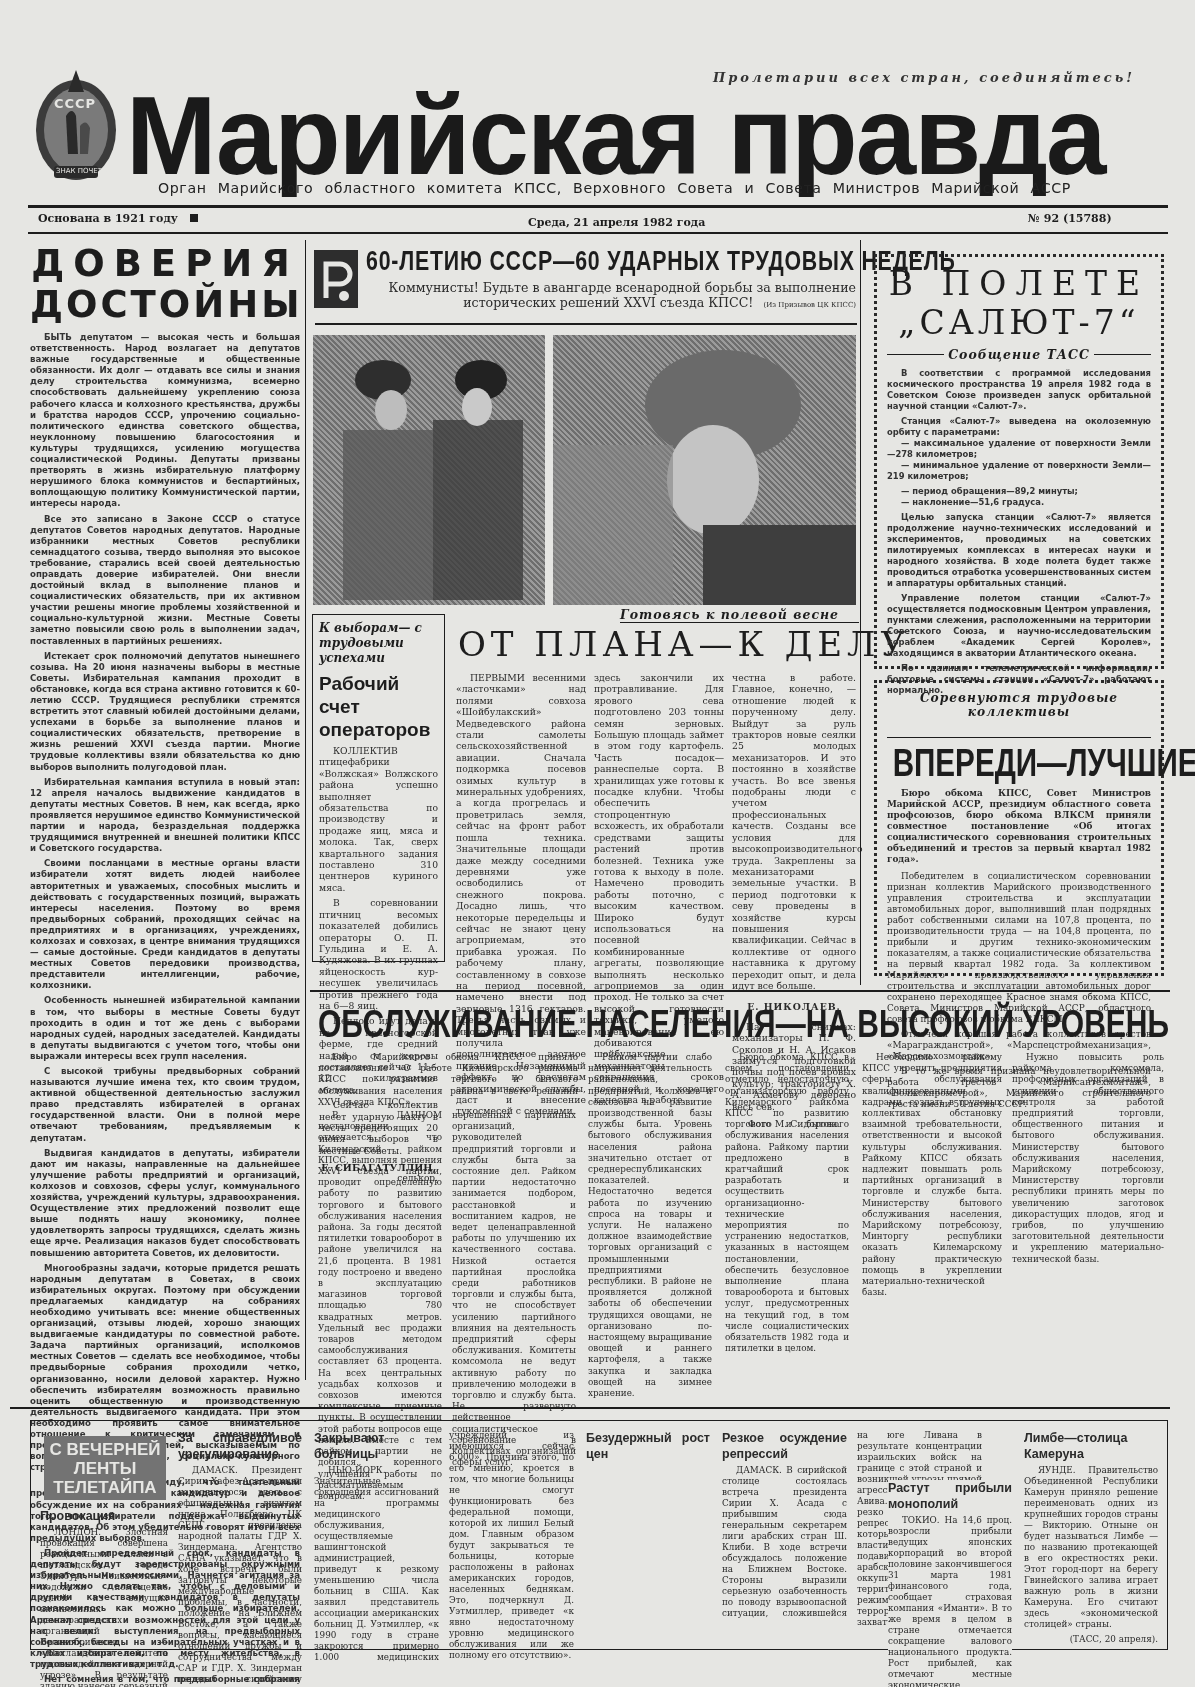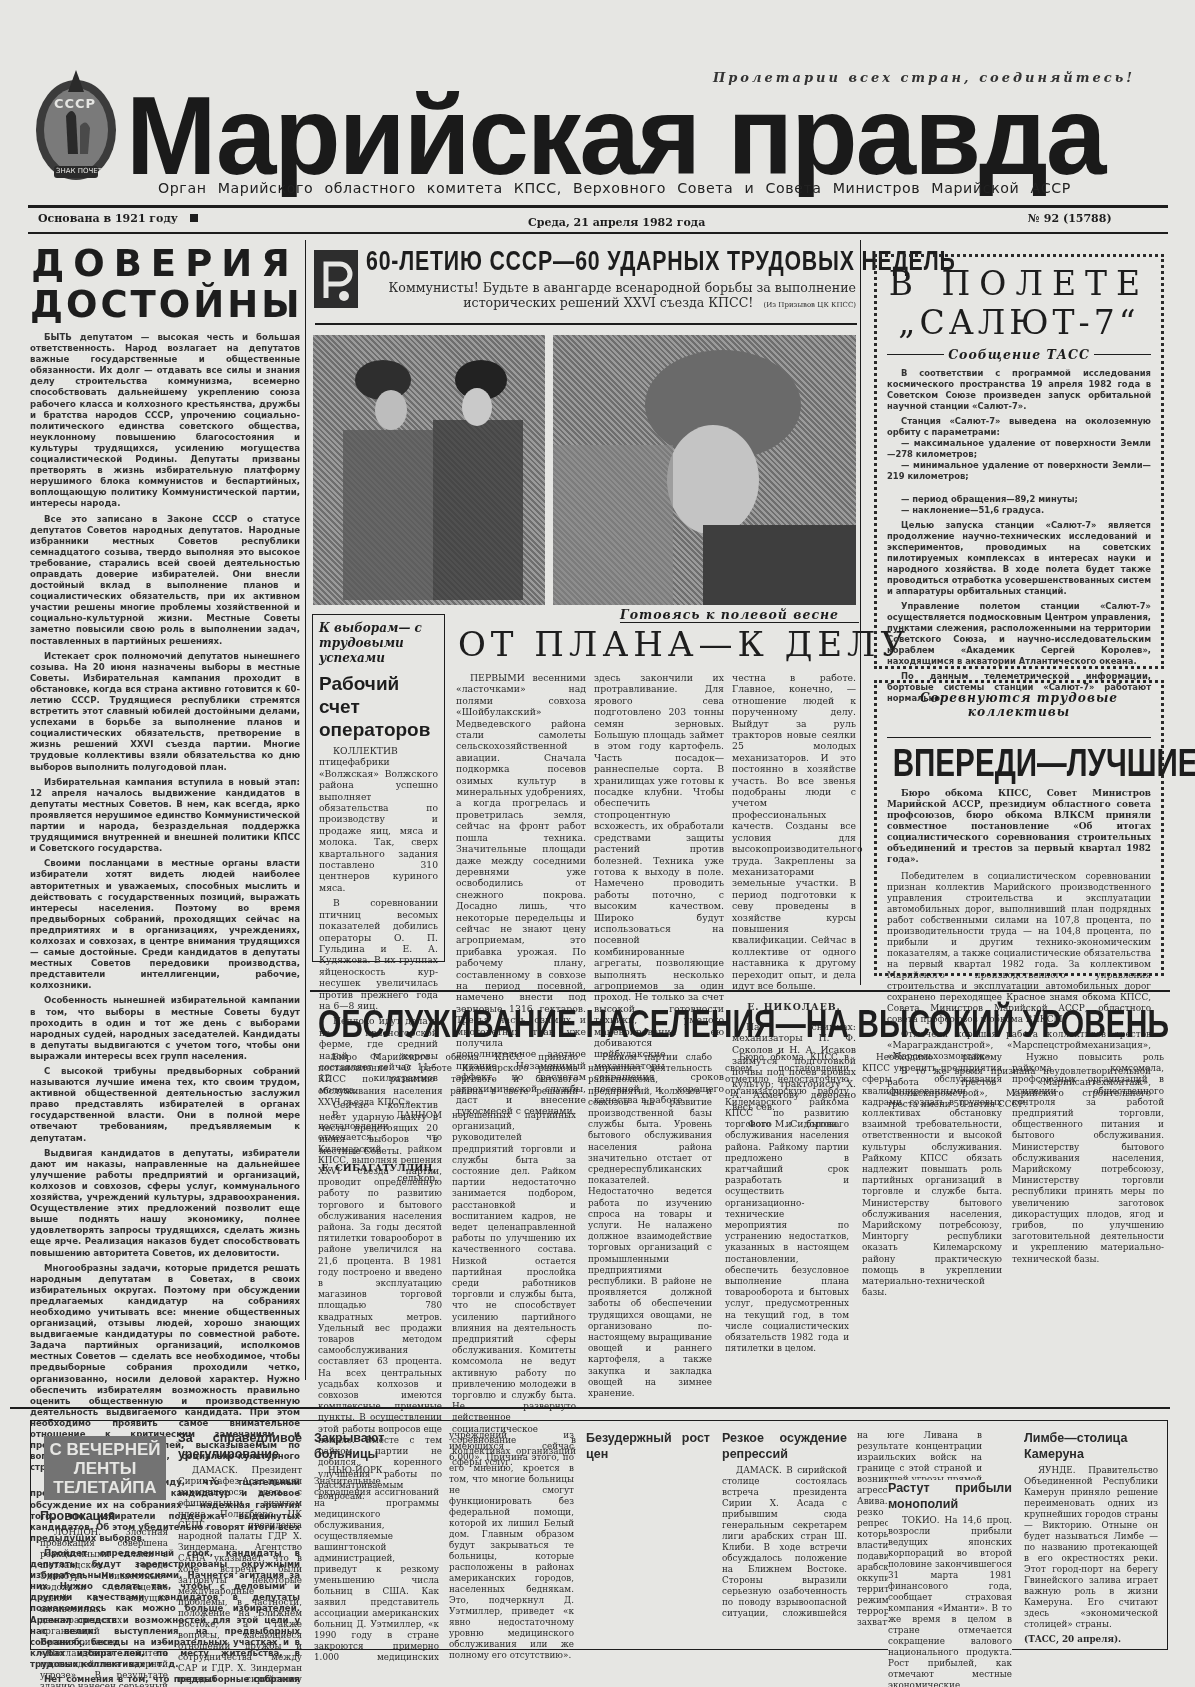--- a/index.html
+++ b/index.html
@@ -137,21 +137,21 @@
   <div style="font-size:33px;letter-spacing:4px;text-align:center;line-height:40px;">„САЛЮТ-7“</div>
   <div style="display:flex;align-items:center;margin:4px 0 6px;">
     <span style="flex:1;height:1px;background:#1d1d1d;"></span>
     <span style="font-style:italic;font-weight:bold;font-size:12.5px;padding:0 4px;letter-spacing:1px;">Сообщение ТАСС</span>
     <span style="flex:1;height:1px;background:#1d1d1d;"></span>
   </div>
   <div class="txt sans" style="font-size:8.4px;line-height:11px;font-weight:bold;color:#333;">
     <p class="para">В соответствии с программой исследования космического пространства 19 апреля 1982 года в Советском Союзе произведен запуск орбитальной научной станции «Салют-7».</p>
     <p class="para" style="margin-bottom:0">Станция «Салют-7» выведена на околоземную орбиту с параметрами:</p>
     <p class="para" style="margin-bottom:0">— максимальное удаление от поверхности Земли—278 километров;</p>
-    <p class="para" style="margin-bottom:12px">— минимальное удаление от поверхности Земли—219 километров;</p>
+    <p class="para" style="margin-bottom:4px">— минимальное удаление от поверхности Земли—219 километров;</p>
     <p class="para" style="margin-bottom:0">— период обращения—89,2 минуты;</p>
     <p class="para">— наклонение—51,6 градуса.</p>
     <p class="para">Целью запуска станции «Салют-7» является продолжение научно-технических исследований и экспериментов, проводимых на советских пилотируемых комплексах в интересах науки и народного хозяйства. В ходе полета будет также проводиться отработка усовершенствованных систем и аппаратуры орбитальных станций.</p>
     <p class="para">Управление полетом станции «Салют-7» осуществляется подмосковным Центром управления, пунктами слежения, расположенными на территории Советского Союза, и научно-исследовательским кораблем «Академик Сергей Королев», находящимся в акватории Атлантического океана.</p>
     <p class="para">По данным телеметрической информации, бортовые системы станции «Салют-7» работают нормально.</p>
   </div>
 </div>
 
 <div class="abs box-dotted" style="left:874px;top:680px;width:290px;height:296px;box-sizing:border-box;padding:8px 10px;">
   <div style="font-style:italic;font-weight:bold;font-size:12.2px;text-align:center;letter-spacing:1px;border-bottom:1px solid #1d1d1d;padding-bottom:18px;">Соревнуются трудовые коллективы</div>
@@ -221,14 +221,14 @@
 </div>
 
 <div class="col txt" style="left:888px;top:1480px;width:124px;font-size:8.8px;line-height:11px;background:#e6e6e3;">
   <div class="cond" style="font-size:12.5px;line-height:16px;margin-bottom:3px;">Растут прибыли монополий</div>
   <p class="para">ТОКИО. На 14,6 проц. возросли прибыли ведущих японских корпораций во второй половине закончившегося 31 марта 1981 финансового года, сообщает страховая компания «Иманти». В то же время в целом в стране отмечается сокращение валового национального продукта. Рост прибылей, как отмечают местные экономические обозреватели, обусловлен прежде всего экспортными сделками.</p>
 </div>
 
 <div class="col txt" style="left:1024px;top:1430px;width:134px;font-size:8.8px;line-height:11px;">
   <div class="cond" style="font-size:12.5px;line-height:16px;margin-bottom:3px;">Лимбе—столица Камеруна</div>
   <p class="para">ЯУНДЕ. Правительство Объединенной Республики Камерун приняло решение переименовать одних из крупнейших городов страны — Викторию. Отныне он будет называться Лимбе — по названию протекающей в его окрестностях реки. Этот город-порт на берегу Гвинейского залива играет важную роль в жизни Камеруна. Его считают здесь «экономической столицей» страны.</p>
-  <div style="text-align:left;font-weight:bold;margin-top:0;">(ТАСС, 20 апреля).</div>
+  <div style="text-align:right;font-weight:normal;margin-top:0;">(ТАСС, 20 апреля).</div>
 </div>
 
 </body></html>

